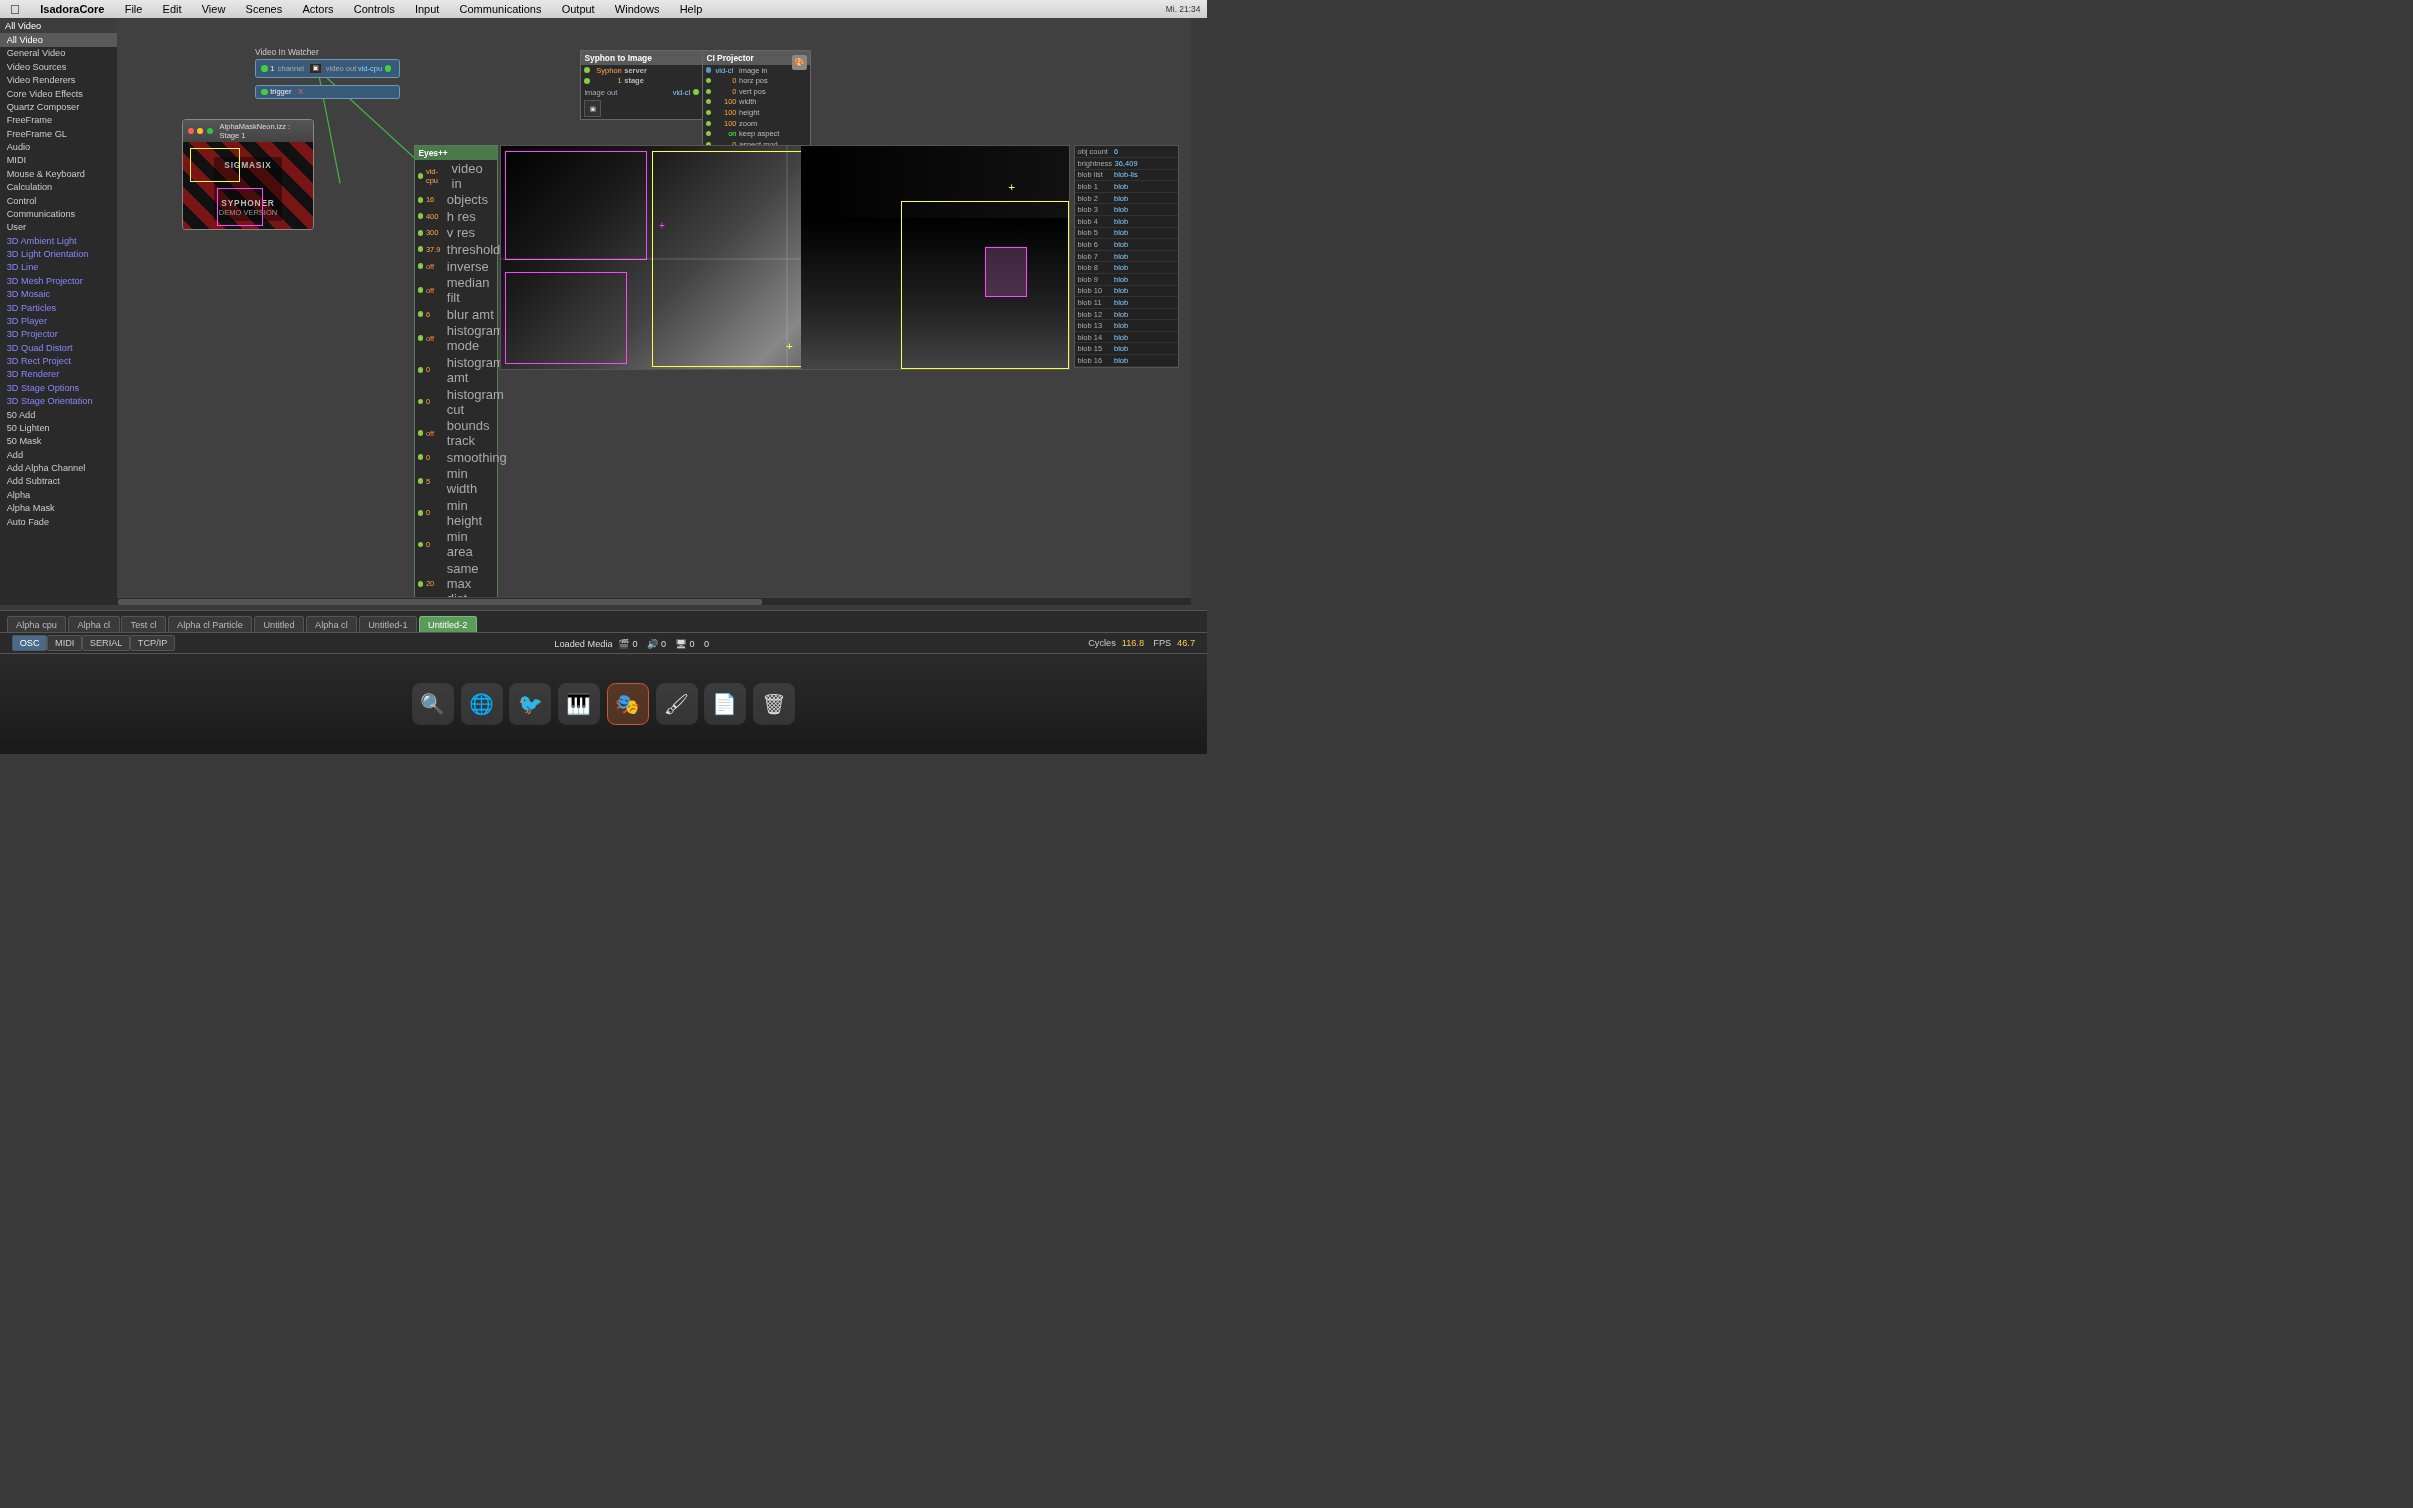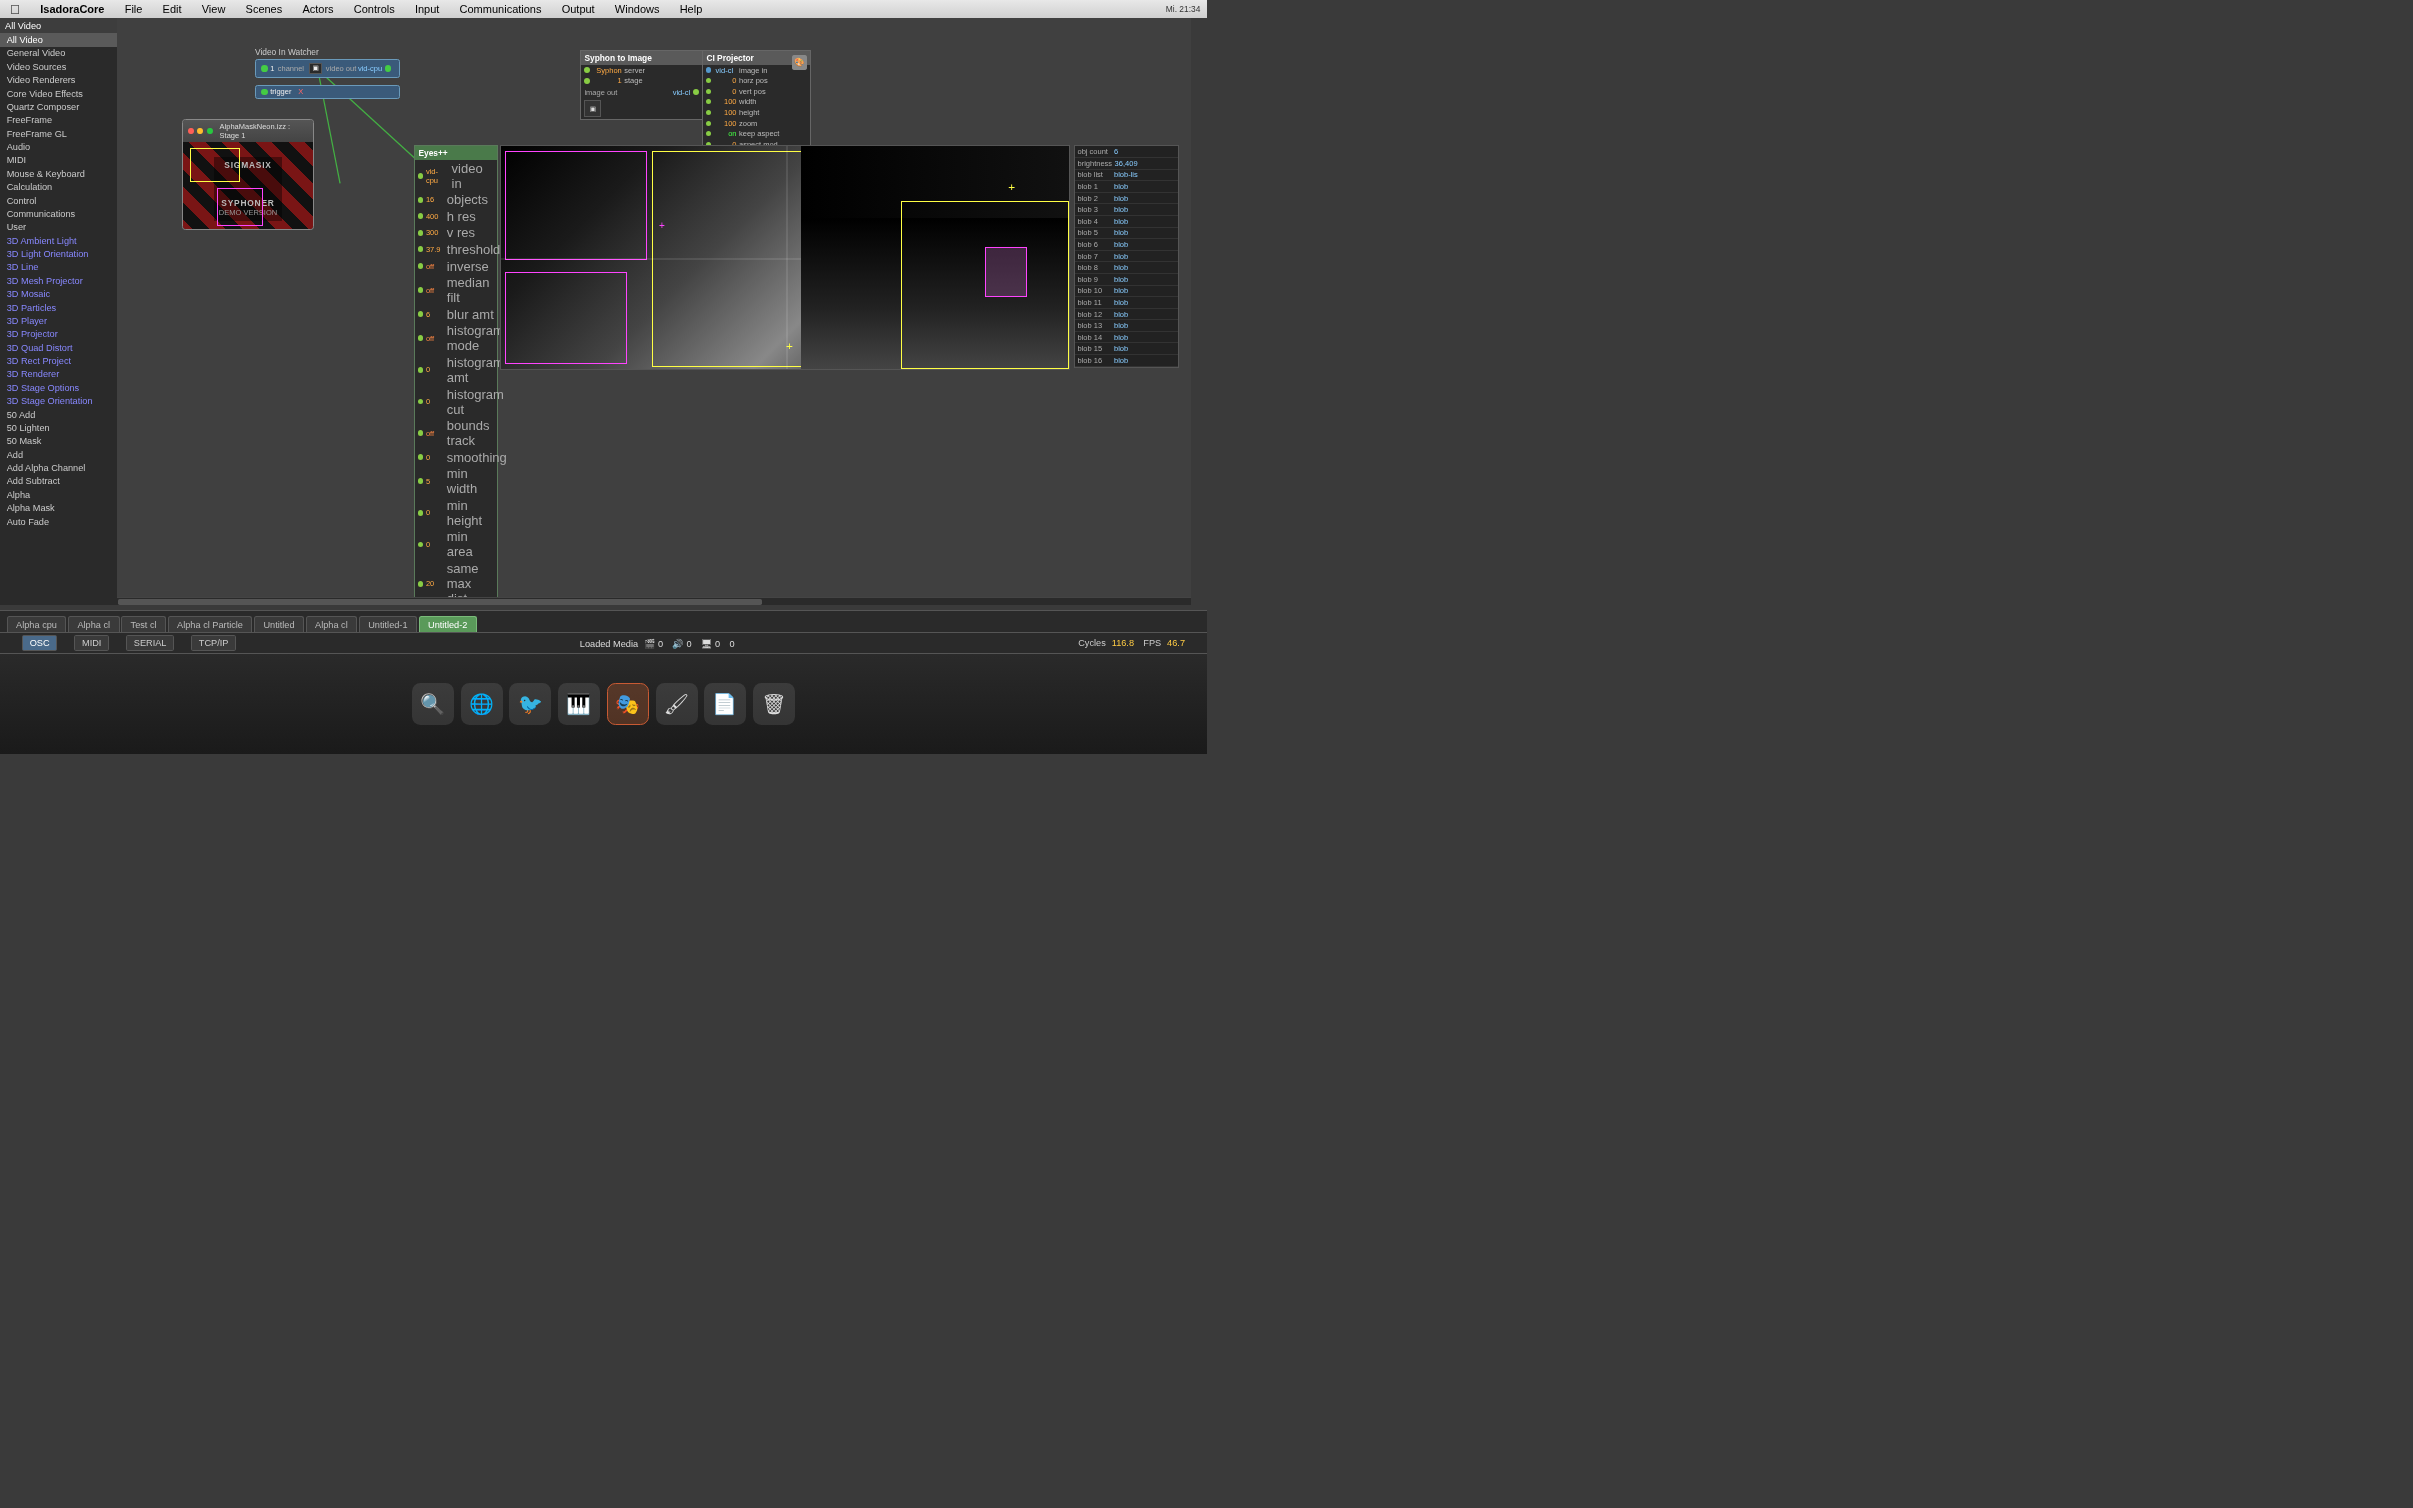--- a/index.html
+++ b/index.html
@@ -206,22 +206,21 @@
     
     #status-bar {
       position: absolute;
       bottom: 101px;
       left: 0;
       right: 0;
       height: 21px;
       background: #2a2a2a;
       display: flex;
       align-items: center;
-      padding: 0 22px;
-      gap: 17px;
+      padding: 0 12px;
       border-top: 0.8px solid #555;
       font-size: 9.2px;
     }
     .status-tab {
       padding: 1.7px 6.7px;
       background: #3a3a3a;
       border: 0.8px solid #555;
       border-radius: 1.7px;
       cursor: pointer;
       font-size: 9.2px;
@@ -280,21 +279,21 @@
     
     .prop-row {
       display: flex;
       align-items: center;
       padding: 0.8px 3.4px;
       gap: 2.5px;
       font-size: 7.5px;
     }
     .prop-port { width: 5.9px; height: 5.9px; border-radius: 50%; background: #88cc44; flex-shrink: 0; }
     .prop-val { color: #ffaa44; min-width: 29px; text-align: right; }
-    .prop-lbl { color: #bbb; }
+    .prop-lbl { color: #bbb; font-weight: bold; }
 
     
     .window-chrome {
       border: 0.8px solid #888;
       border-radius: 3.4px;
       overflow: hidden;
       position: absolute;
     }
 
     

